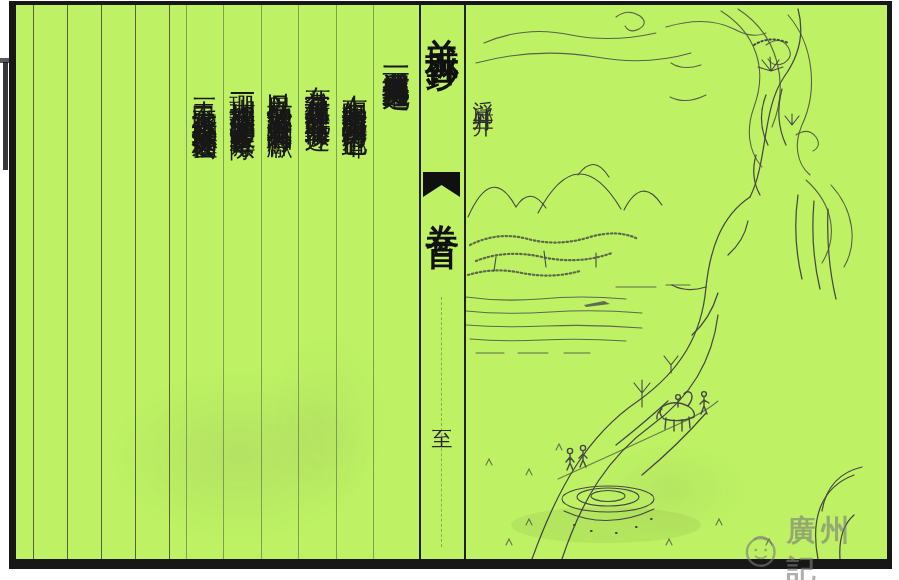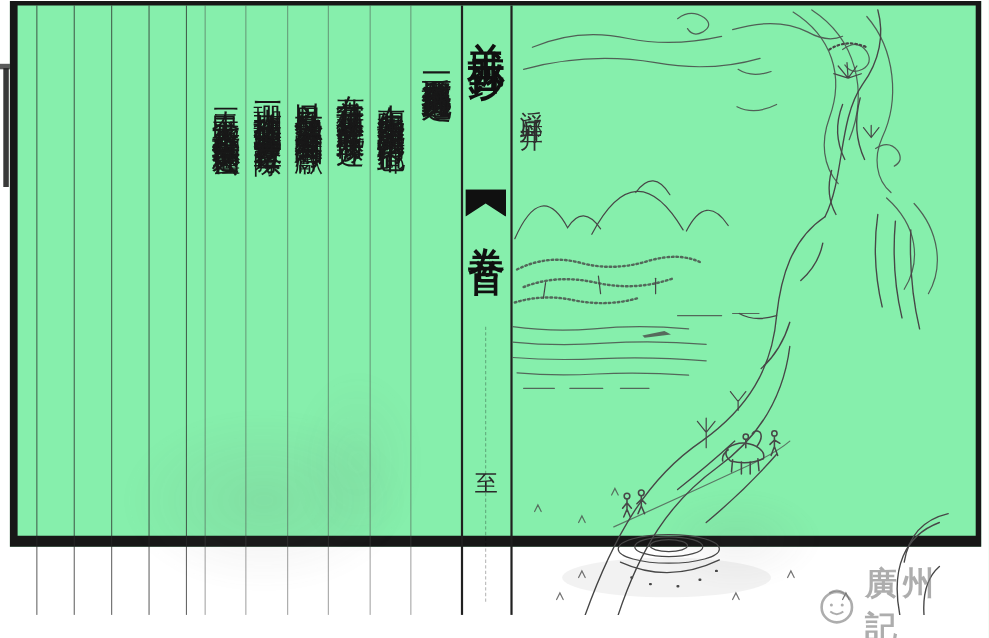--- a/index.html
+++ b/index.html
@@ -1,21 +1,21 @@
 <!DOCTYPE html>
 <html><head>
 <meta charset="utf-8">
 <style>
   html,body{margin:0;padding:0;}
   body{width:899px;height:580px;position:relative;background:#ffffff;
        font-family:"DejaVu Serif","Liberation Serif",serif;}
   .sheet{position:absolute;inset:0;overflow:hidden;}
   .edge-mark{position:absolute;background:#161616;}
-  .frame{position:absolute;left:9px;top:1px;width:883px;height:496px;box-sizing:border-box;
-         border-style:solid;border-color:#171717;border-width:4px 5px 10px 7px;background:#86efac;}
+  .frame{position:absolute;left:9px;top:1px;width:883px;height:568px;box-sizing:border-box;
+         border-style:solid;border-color:#171717;border-width:4px 5px 10px 7px;background:#bef264;}
   .vrule{position:absolute;top:0;height:554px;width:1px;background:rgba(40,40,40,.7);}
   .vrule.sep{background:rgba(70,70,70,.48);}
   .vrule.heavy{width:2px;background:#202020;}
   .vcol{position:absolute;writing-mode:vertical-rl;text-orientation:upright;
         color:#181818;white-space:nowrap;}
   .textcol{font-size:26px;line-height:37px;letter-spacing:2.5px;}
   .textcol.first{font-size:27.5px;line-height:46px;letter-spacing:0.6px;}
   .banxin-text{font-weight:700;color:#101010;}
   .fishtail{position:absolute;background:#101010;
             clip-path:polygon(0 0,100% 0,100% 100%,50% 52%,0 100%);}

